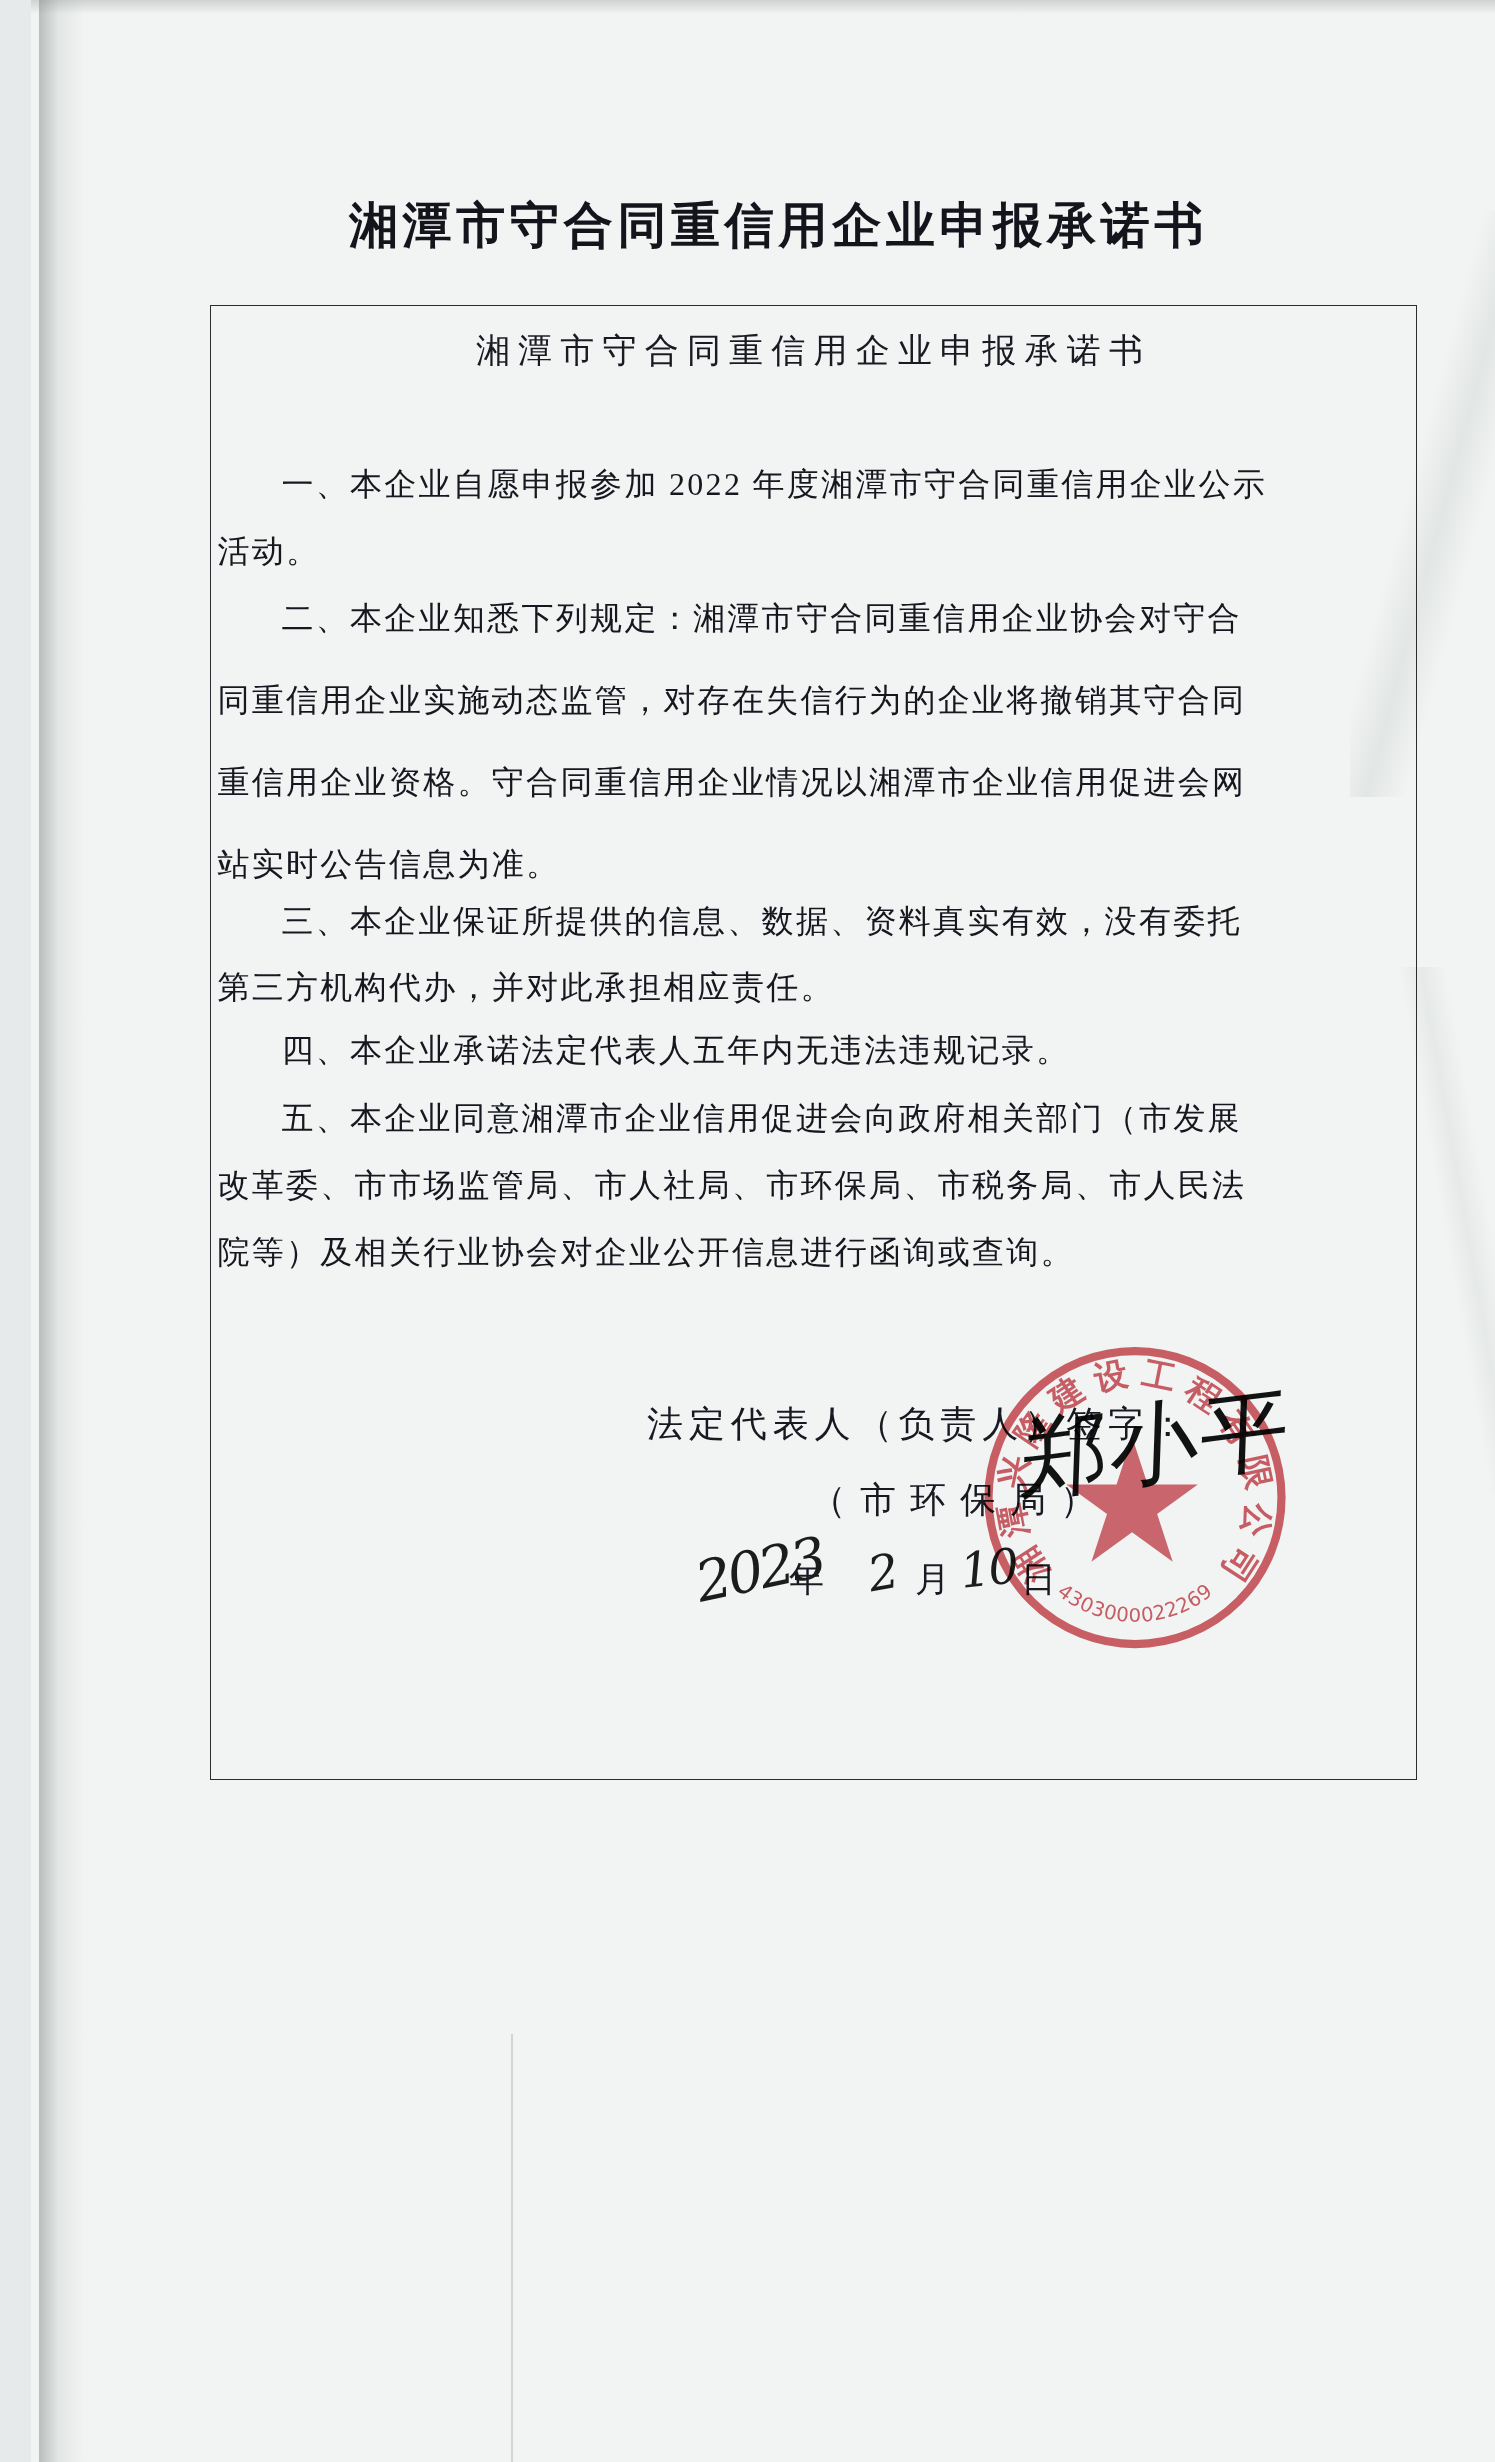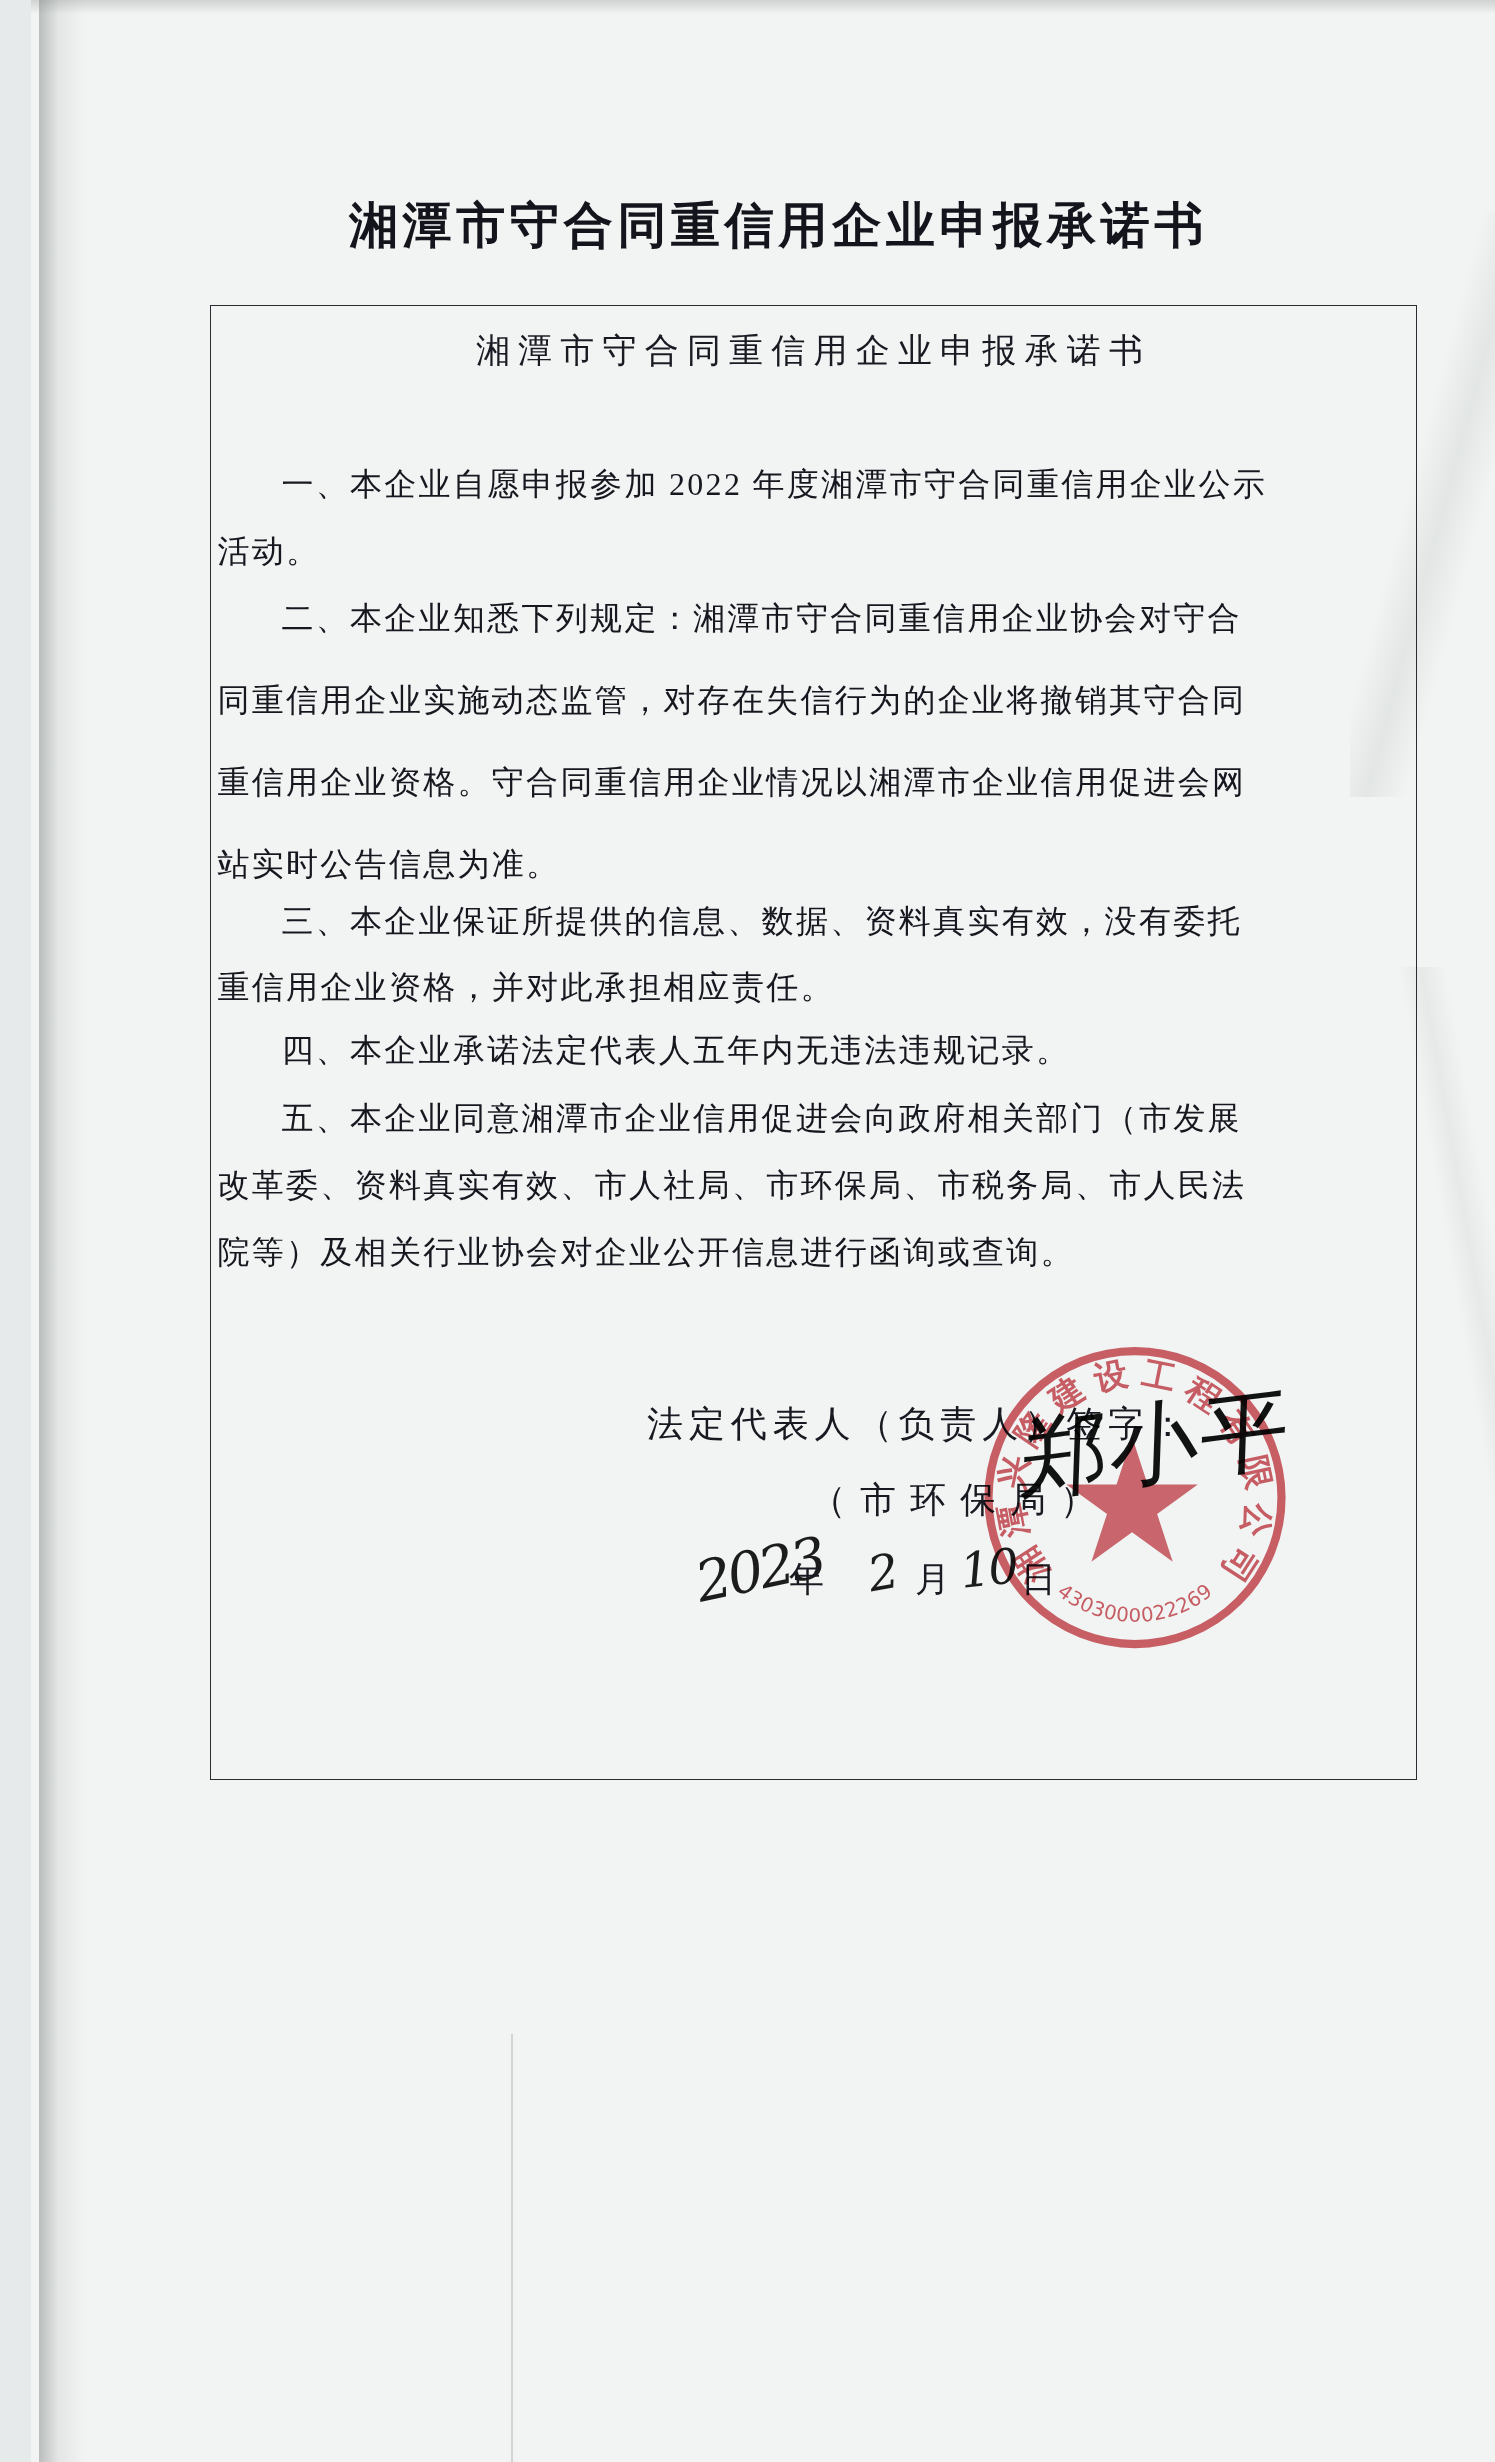--- a/index.html
+++ b/index.html
@@ -67,24 +67,24 @@
   <div class="box">
     <div class="box-title">湘潭市守合同重信用企业申报承诺书</div>
 
     <p class="para p1">一、本企业自愿申报参加 2022 年度湘潭市守合同重信用企业公示
 活动。</p>
     <p class="para p2">二、本企业知悉下列规定：湘潭市守合同重信用企业协会对守合
 同重信用企业实施动态监管，对存在失信行为的企业将撤销其守合同
 重信用企业资格。守合同重信用企业情况以湘潭市企业信用促进会网
 站实时公告信息为准。</p>
     <p class="para p3">三、本企业保证所提供的信息、数据、资料真实有效，没有委托
-重信用企业资格，并对此承担相应责任。</p>
+第三方机构代办，并对此承担相应责任。</p>
     <p class="para p4">四、本企业承诺法定代表人五年内无违法违规记录。</p>
     <p class="para p5">五、本企业同意湘潭市企业信用促进会向政府相关部门（市发展
-改革委、资料真实有效、市人社局、市环保局、市税务局、市人民法
+改革委、市市场监管局、市人社局、市环保局、市税务局、市人民法
 院等）及相关行业协会对企业公开信息进行函询或查询。</p>
 
     <div class="sig-line sig-1">法定代表人（负责人）签字：</div>
     <div class="sig-line sig-2">（市环保局）</div>
 
     <span class="hw hw-year">2023</span>
     <span class="date-label dl-year">年</span>
     <span class="hw hw-month">2</span>
     <span class="date-label dl-month">月</span>
     <span class="hw hw-day">10</span>

